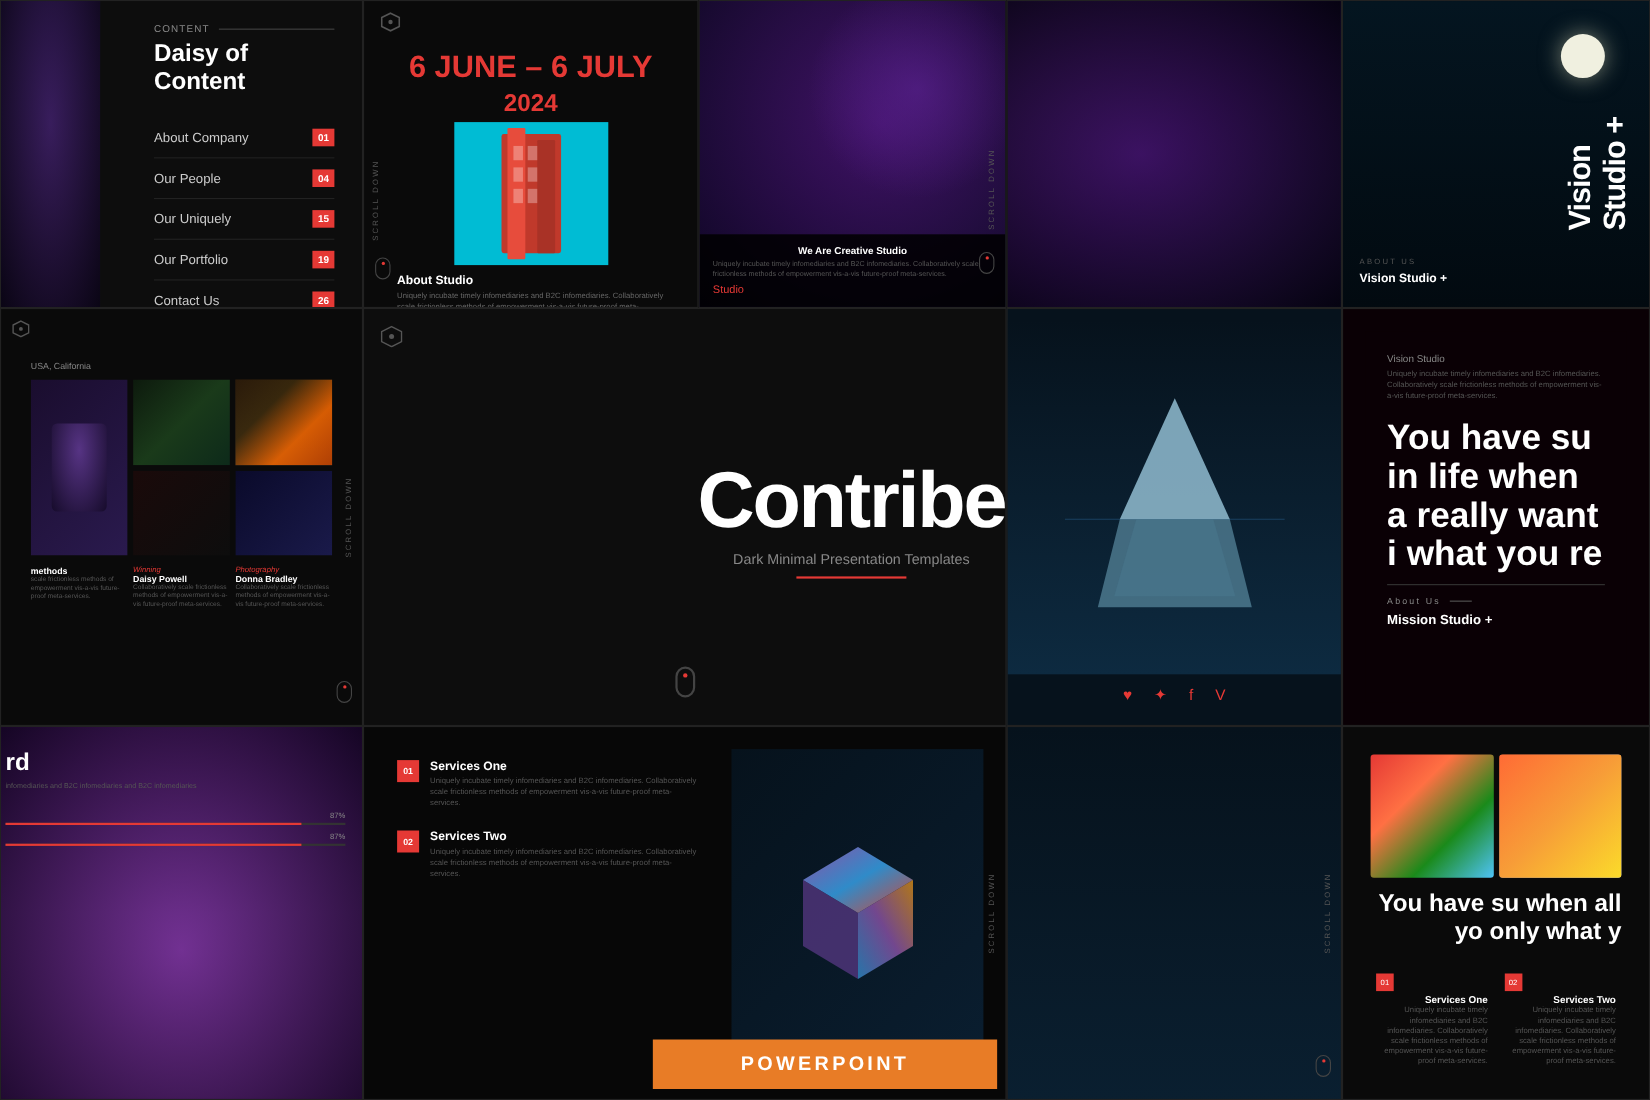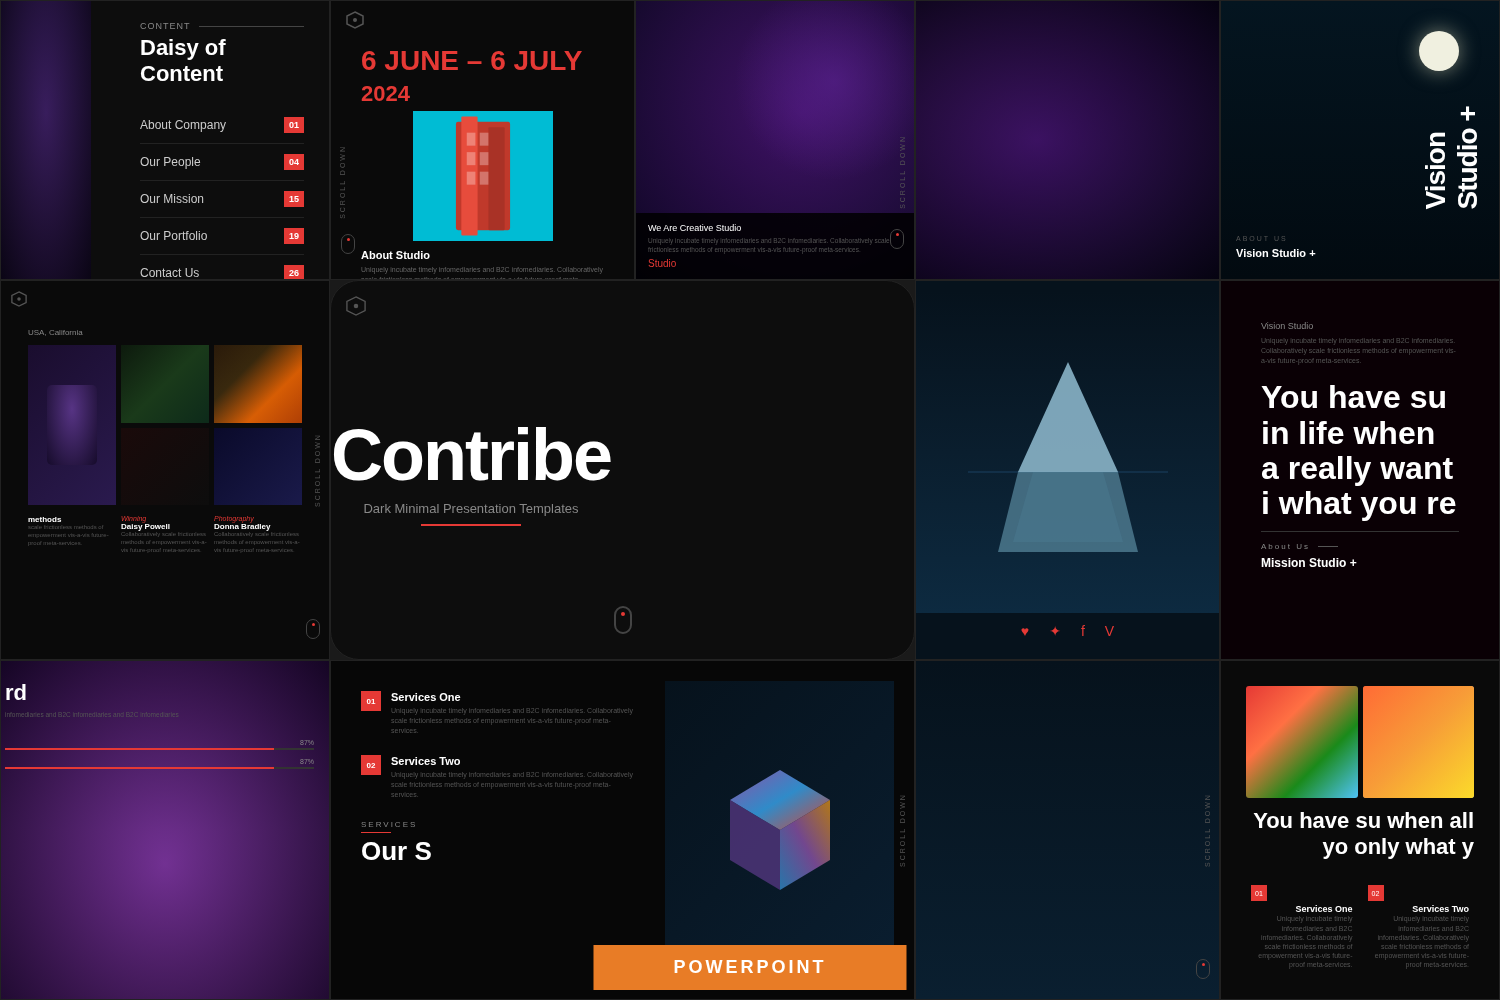--- a/index.html
+++ b/index.html
@@ -73,23 +73,22 @@
       background: #0a0a0a;
       padding: 15px;
     }
 
     .slide-main {
       grid-column: 2 / 4;
       grid-row: 2;
       background: #0d0d0d;
       display: flex;
       flex-direction: column;
-      align-items: flex-start;
+      align-items: flex-end;
       justify-content: center;
-      border-radius: 29px;
     }
 
     .slide-iceberg {
       grid-column: 4;
       grid-row: 2;
       background: #06121c;
       display: flex;
       flex-direction: column;
       align-items: center;
       justify-content: center;
@@ -168,21 +167,21 @@
       align-items: center;
       justify-content: center;
       font-weight: bold;
     }
 
     
     .event-date {
       font-size: 28px;
       font-weight: 900;
       color: #e53935;
-      text-align: left;
+      text-align: center;
       line-height: 1.1;
       margin-bottom: 5px;
     }
     .event-image-container {
       width: 140px;
       height: 130px;
       background: #00bcd4;
       display: flex;
       align-items: center;
       justify-content: center;
@@ -475,21 +474,21 @@
       <div class="toc-title">Daisy of Content</div>
       <div class="toc-item">
         <span class="toc-item-name">About Company</span>
         <span class="toc-badge">01</span>
       </div>
       <div class="toc-item">
         <span class="toc-item-name">Our People</span>
         <span class="toc-badge">04</span>
       </div>
       <div class="toc-item">
-        <span class="toc-item-name">Our Mission</span>
+        <span class="toc-item-name">Our Uniquely</span>
         <span class="toc-badge">15</span>
       </div>
       <div class="toc-item">
         <span class="toc-item-name">Our Portfolio</span>
         <span class="toc-badge">19</span>
       </div>
       <div class="toc-item">
         <span class="toc-item-name">Contact Us</span>
         <span class="toc-badge">26</span>
       </div>
@@ -533,21 +532,21 @@
     </div>
   </div>
 
   <div class="slide slide-about-studio">
     <div style="width:100%;height:100%;background:linear-gradient(135deg,#2d1b4e,#1a0d3e,#0d1a2e);position:relative;overflow:hidden;">
       <div style="position:absolute;top:0;left:0;right:0;bottom:0;background:radial-gradient(ellipse at 60% 40%,rgba(80,20,120,0.7),rgba(10,5,30,0.9));">
 
         <div style="position:absolute;top:-20px;right:-20px;width:200px;height:200px;background:radial-gradient(ellipse at center,rgba(100,40,160,0.5),transparent 70%);border-radius:50%;"></div>
       </div>
       <div style="position:absolute;bottom:0;left:0;right:0;padding:10px 12px;background:rgba(0,0,0,0.85);">
-        <div style="font-size:9px;font-weight:normal;color:#fff;">We Are Creative Studio</div>
+        <div style="font-size:9px;font-weight:bold;color:#fff;text-align:center;">We Are Creative Studio</div>
         <div style="font-size:6.5px;color:#555;line-height:1.4;margin-top:3px;">Uniquely incubate timely infomediaries and B2C infomediaries. Collaboratively scale frictionless methods of empowerment vis-a-vis future-proof meta-services.</div>
         <div style="font-size:10px;color:#e53935;margin-top:4px;">Studio</div>
       </div>
       <div style="position:absolute;right:8px;bottom:70px;display:flex;flex-direction:column;align-items:center;gap:5px;">
         <span class="scroll-down-text">Scroll Down</span>
       </div>
       <div style="position:absolute;right:10px;bottom:30px;">
         <div style="width:14px;height:20px;border:1px solid #444;border-radius:7px;display:flex;align-items:flex-start;justify-content:center;padding-top:3px;">
           <div style="width:3px;height:3px;background:#e53935;border-radius:50%;"></div>
         </div>
@@ -720,25 +719,20 @@
           <div class="service-desc">Uniquely incubate timely infomediaries and B2C infomediaries. Collaboratively scale frictionless methods of empowerment vis-a-vis future-proof meta-services.</div>
         </div>
       </div>
       <div class="service-item">
         <div class="service-num">02</div>
         <div>
           <div class="service-title">Services Two</div>
           <div class="service-desc">Uniquely incubate timely infomediaries and B2C infomediaries. Collaboratively scale frictionless methods of empowerment vis-a-vis future-proof meta-services.</div>
         </div>
       </div>
-      <div style="margin-top:15px;">
-        <div style="font-size:8px;color:#888;letter-spacing:2px;text-transform:uppercase;">Services</div>
-        <div style="width:30px;height:1px;background:#e53935;margin:3px 0;"></div>
-        <div style="font-size:26px;font-weight:900;color:#fff;">Our S</div>
-      </div>
     </div>
     <div style="flex:1;display:flex;align-items:center;justify-content:center;background:linear-gradient(135deg,#06121c,#0a1e30);">
 
       <svg viewBox="0 0 160 160" width="160" height="160">
         <defs>
           <linearGradient id="cubeGrad1" x1="0%" y1="0%" x2="100%" y2="100%">
             <stop offset="0%" style="stop-color:#9b59b6;stop-opacity:1"></stop>
             <stop offset="50%" style="stop-color:#3498db;stop-opacity:1"></stop>
             <stop offset="100%" style="stop-color:#e74c3c;stop-opacity:1"></stop>
           </linearGradient>

